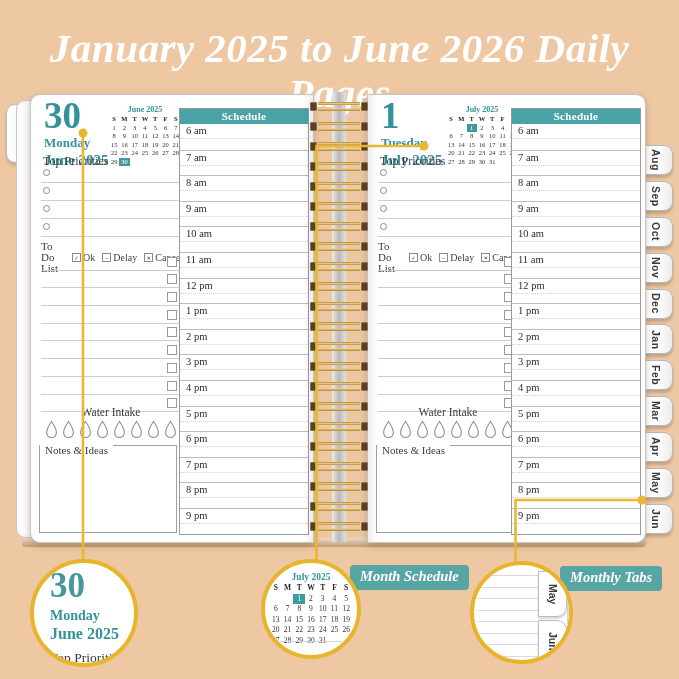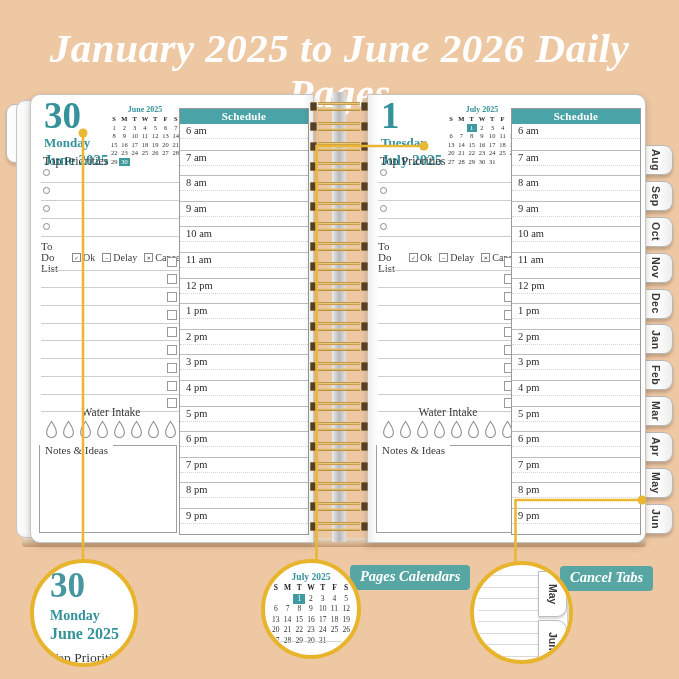--- a/index.html
+++ b/index.html
@@ -696,21 +696,21 @@
     </g>
   </svg>
 
   <div class="callout-circle c1">
     <div class="day">30</div>
     <div class="wd">Monday</div>
     <div class="my">June 2025</div>
     <div class="sub">Top Priorities</div>
   </div>
 
-  <div class="badge b2">Pages Calendars</div>
+  <div class="badge b2">Month Schedule</div>
   <div class="callout-circle c2">
     <div class="mini-cal">
       <div class="cal-title">July 2025</div>
       <div class="cal-grid">
           <span class="ch">S</span>
           <span class="ch">M</span>
           <span class="ch">T</span>
           <span class="ch">W</span>
           <span class="ch">T</span>
           <span class="ch">F</span>
@@ -747,21 +747,21 @@
           <span class="cd">28</span>
           <span class="cd">29</span>
           <span class="cd">30</span>
           <span class="cd">31</span>
           <span class="cd"></span>
           <span class="cd"></span>
         </div>
     </div>
   </div>
 
-  <div class="badge b3">Cancel Tabs</div>
+  <div class="badge b3">Monthly Tabs</div>
   <div class="callout-circle c3">
     <div class="c3-page">
         <div class="c3-line" style="top: 10px;"></div>
         <div class="c3-line" style="top: 21.5px;"></div>
         <div class="c3-line" style="top: 33px;"></div>
         <div class="c3-line" style="top: 44.5px;"></div>
         <div class="c3-line" style="top: 56px;"></div>
         <div class="c3-line" style="top: 67.5px;"></div>
         <div class="c3-line" style="top: 79px;"></div>
         <div class="c3-line" style="top: 90.5px;"></div>

